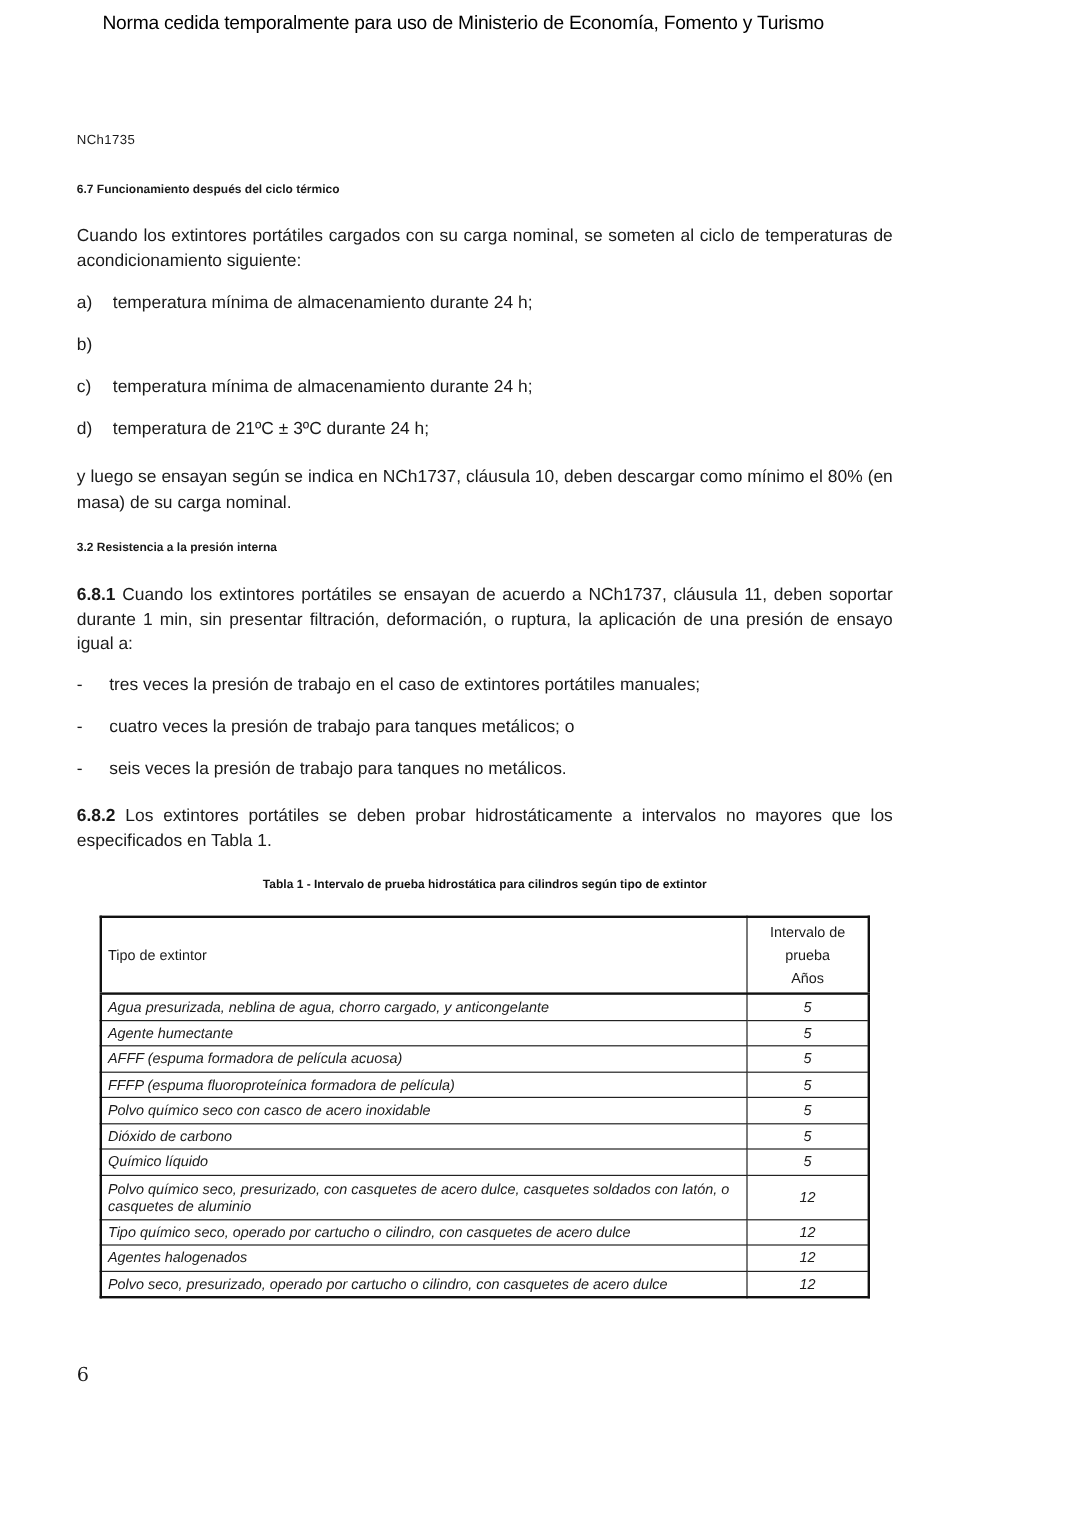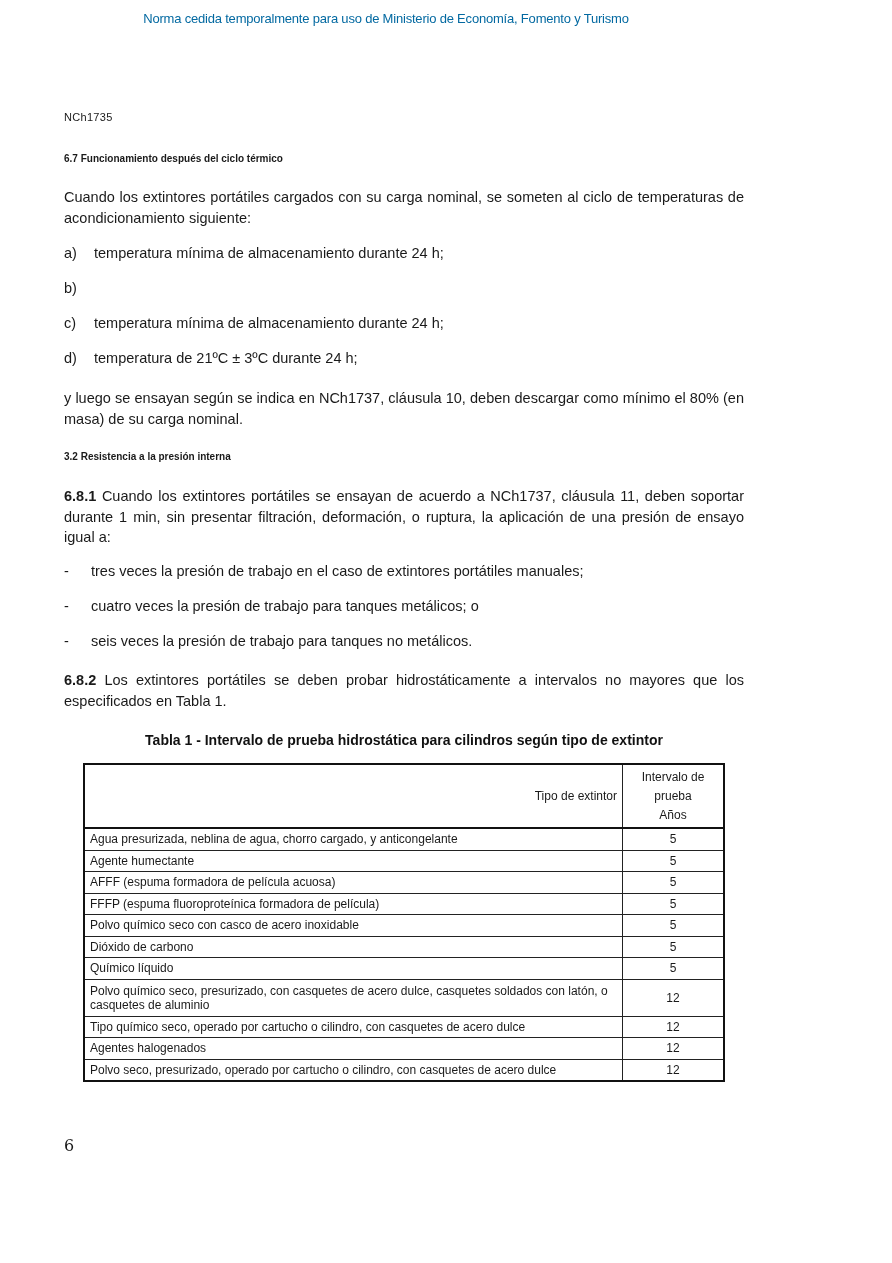--- a/index.html
+++ b/index.html
@@ -2,48 +2,48 @@
 <html><head>
 <meta charset="utf-8">
 <style>
   html, body { margin: 0; padding: 0; background: #ffffff; }
   body {
     width: 892px; height: 1263px; position: relative; overflow: hidden;
     font-family: "Liberation Sans", sans-serif; color: #1a1a1a;
   }
   .watermark {
     position: absolute; top: 11px; left: 0; width: 772px; text-align: center;
-    font-size: 13px; color: #0369a1; letter-spacing: -0.2px;
+    font-size: 16px; color: #000000; letter-spacing: -0.2px;
   }
   .page { position: absolute; left: 64px; width: 680px; top: 0; }
   .doc-code { position: absolute; top: 111px; left: 0; font-size: 11px; letter-spacing: 0.3px; }
   .heading { position: absolute; left: 0; font-size: 10px; font-weight: normal; margin: 0; }
   .heading b { font-weight: bold; }
   .para {
     position: absolute; left: 0; width: 680px; font-size: 14.5px; line-height: 20.5px;
     text-align: justify; margin: 0;
   }
   .para b { font-weight: bold; }
   .list-item { position: absolute; left: 0; font-size: 14.5px; line-height: 20px; display: flex; }
   .list-item .marker { width: 30px; flex: none; }
   .dash-item .marker { width: 27px; }
   .caption {
     position: absolute; top: 732px; left: 0; width: 680px; text-align: center;
-    font-size: 14px; font-weight: bold; color: #111;
+    font-size: 10px; font-weight: bold; color: #111;
   }
   table.t1 {
     position: absolute; top: 763px; left: 19px; width: 642px;
     border-collapse: collapse; border: 2px solid #111; font-size: 12px;
   }
   table.t1 th, table.t1 td { border: 1px solid #222; padding: 0 5px; }
   table.t1 th { font-weight: normal; height: 58px; }
-  table.t1 th.col-type { text-align: right; }
+  table.t1 th.col-type { text-align: left; }
   table.t1 th.col-int { width: 96px; text-align: center; line-height: 19px; padding: 2px 2px; }
   table.t1 thead tr { border-bottom: 2px solid #111; }
-  table.t1 td { height: 20.5px; line-height: 14px; }
+  table.t1 td { height: 20.5px; line-height: 14px; font-style: italic; }
   table.t1 td.val { text-align: center; }
   table.t1 tr.tall td { height: 36px; }
   .page-num { position: absolute; top: 1136px; left: 0; font-size: 16px; font-family: "DejaVu Serif", serif; }
 </style>
 </head>
 <body>
 
 <div class="watermark">Norma cedida temporalmente para uso de Ministerio de Economía, Fomento y Turismo</div>
 
 <div class="page">

